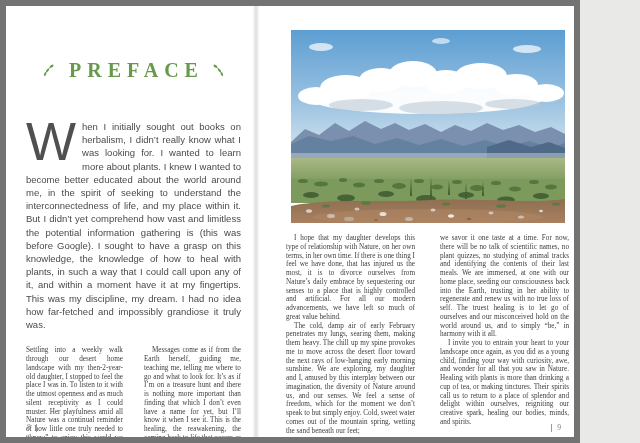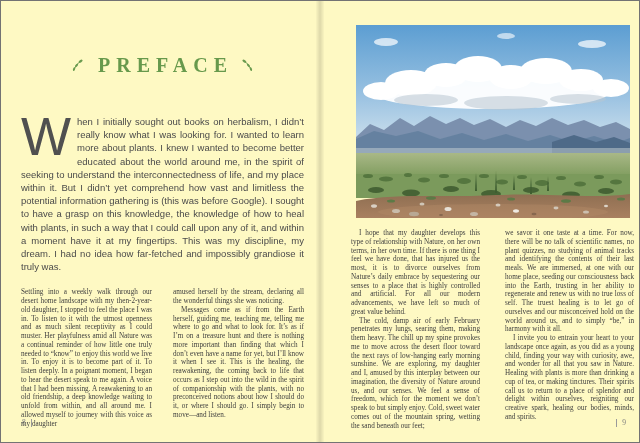--- a/index.html
+++ b/index.html
@@ -1,18 +1,18 @@
 <!DOCTYPE html>
 <html><head>
 <meta charset="utf-8">
 <style>
   html,body{margin:0;padding:0;background:#e9e9e7;}
   .spread{
-    width:640px;height:443px;box-sizing:border-box;
-    background:#fef9c3;border:1px solid #737373;
+    width:580px;height:443px;box-sizing:border-box;
+    background:#ffffff;border:6px solid #737373;
     display:flex;position:relative;overflow:hidden;
     font-family:"Liberation Serif",serif;
   }
   .page{width:315px;height:441px;position:relative;box-sizing:border-box;}
   .gutter{width:8px;height:441px;
     background:linear-gradient(to right,rgba(0,0,0,0.02),rgba(0,0,0,0.13) 50%,rgba(0,0,0,0.02));}
   
   .page-left{padding:0 12px 0 20px;}
   .heading-row{margin-top:52px;height:24px;display:flex;align-items:center;justify-content:center;gap:9px;}
   .preface-title{
@@ -79,21 +79,20 @@
 
     <div class="intro">
       <span class="dropcap">W</span><span>hen I initially sought out books on herbalism, I didn’t really know what I was looking for. I wanted to learn more about plants. I knew I wanted to become better educated about the world around me, in the spirit of seeking to understand the interconnectedness of life, and my place within it. But I didn’t yet comprehend how vast and limitless the potential information gathering is (this was before Google). I sought to have a grasp on this knowledge, the knowledge of how to heal with plants, in such a way that I could call upon any of it, and within a moment have it at my fingertips. This was my discipline, my dream. I had no idea how far-fetched and impossibly grandiose it truly was.</span>
     </div>
 
     <div class="cols">
       <div class="col">
         <p>Settling into a weekly walk through our desert home landscape with my then-2-year-old daughter, I stopped to feel the place I was in. To listen to it with the utmost openness and as much silent receptivity as I could muster. Her playfulness amid all Nature was a continual reminder of how little one truly needed to “know” to enjoy this world we live in. To enjoy it is to become part of it. To listen deeply. In a poignant moment, I began to hear the desert speak to me again. A voice that I had been missing. A reawakening to an old friendship, a deep knowledge waiting to unfold from within, and all around me. I allowed myself to journey with this voice as my daughter</p>
       </div>
       <div class="col">
-        <p>amused herself by the stream, declaring all the wonderful things she was noticing.</p>
         <p class="indent">Messages come as if from the Earth herself, guiding me, teaching me, telling me where to go and what to look for. It’s as if I’m on a treasure hunt and there is nothing more important than finding that which I don’t even have a name for yet, but I’ll know it when I see it. This is the healing, the reawakening, the coming back to life that occurs as I step out into the wild in the spirit of companionship with the plants, with no preconceived notions about how I should do it, or where I should go. I simply begin to move—and listen.</p>
       </div>
     </div>
 
     <div class="folio folio-left">
       <span>8</span>
       <span class="bar"></span>
     </div>
   </div>
 

